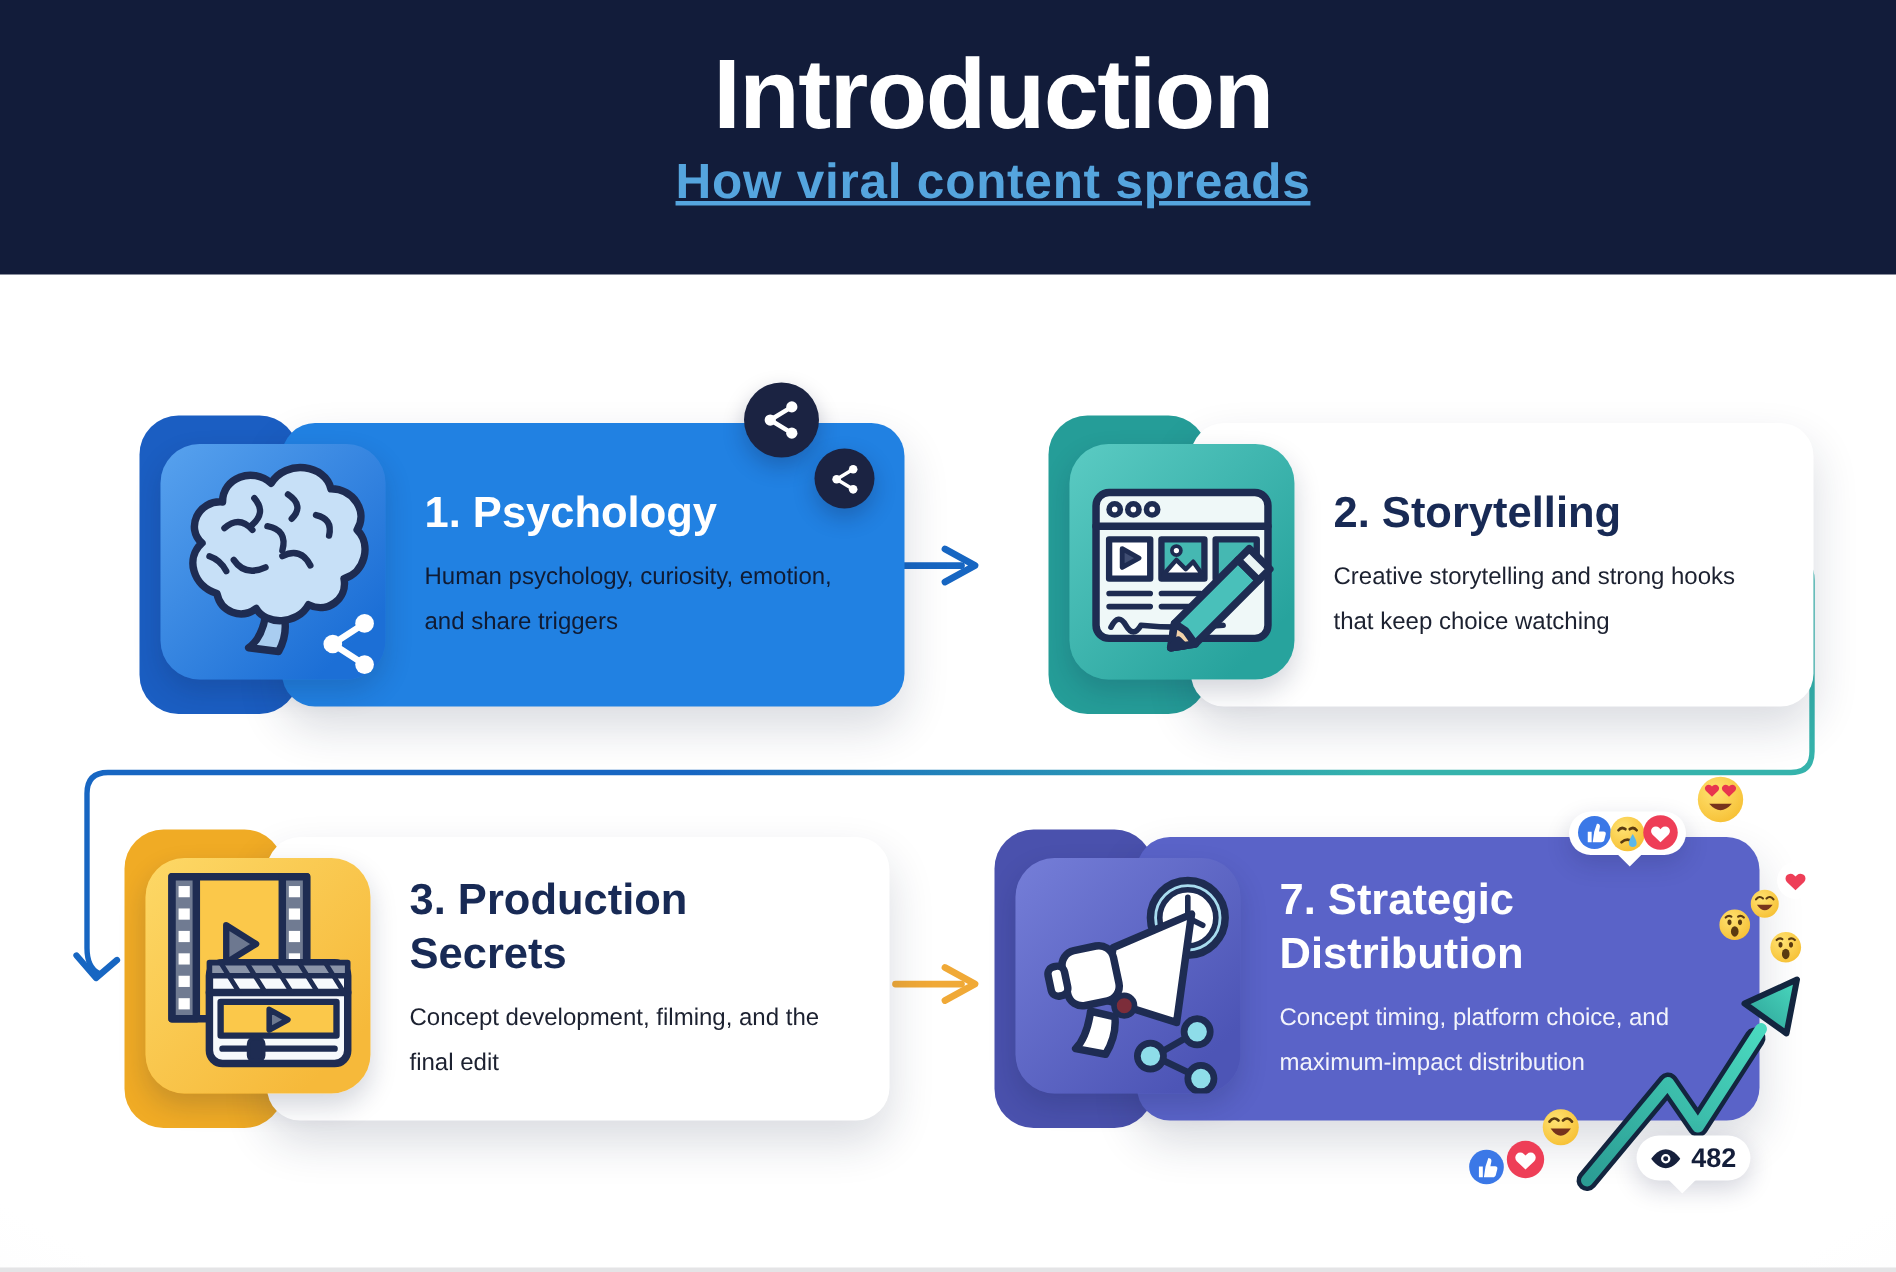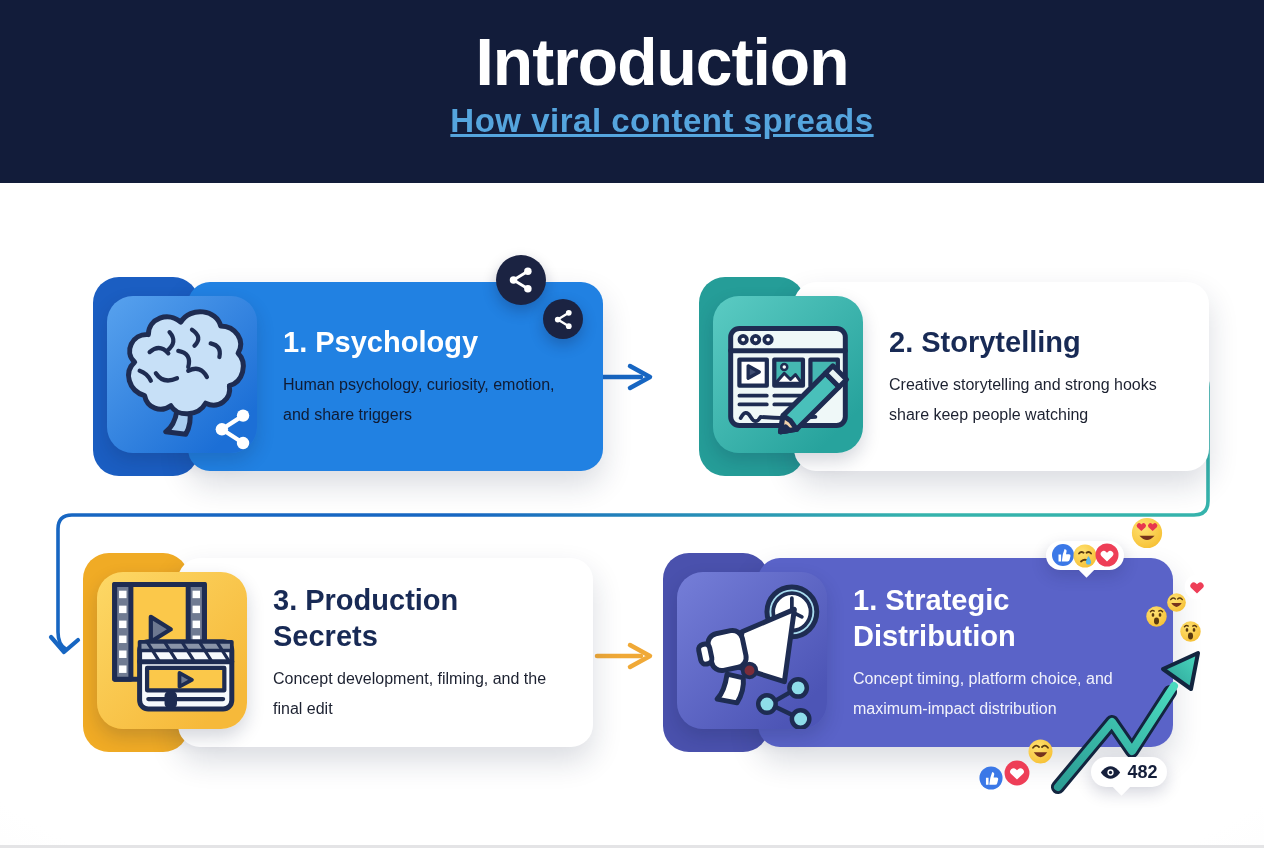--- a/index.html
+++ b/index.html
@@ -162,21 +162,21 @@
           <path d="M22 98 q4 -8 8 -1 t8 0 q20 2 44 0" fill="none" stroke-width="3"></path>
           <path d="M56 96 L90 62 l11 11 -34 34 -13 2 z" fill="#49c0ba"></path>
           <path d="M56 96 l-2 13 13 -2 -5 -7 z" fill="#f3d2a9"></path>
           <path d="M55 108 l-1 1 7 -1 -3 -3 z" fill="#1e2c52"></path>
           <path d="M90 62 l11 11 6 -6 -11 -11 z" fill="#e9f4f5"></path>
         </g>
       </svg>
     </div>
     <div class="txt">
       <h2 class="title">2. Storytelling</h2>
-      <p class="desc">Creative storytelling and strong hooks share keep people watching</p>
+      <p class="desc">Creative storytelling and strong hooks that keep choice watching</p>
     </div>
   </section>
 
   <section class="card card3" style="left:83px;top:551px;">
     <div class="back-tile"></div>
     <div class="main-card"></div>
     <div class="icon-tile">
       <svg width="150" height="157" viewBox="0 0 120 126">
         <g stroke="#1e2c52" stroke-width="4" stroke-linejoin="round" stroke-linecap="round">
           <rect x="14" y="10" width="72" height="76" fill="#fbc84a"></rect>
@@ -235,21 +235,21 @@
           <g fill="#8edde9" stroke-width="3.6">
             <path d="M74 106 L95 94 M74 106 L97 117" fill="none"></path>
             <circle cx="72" cy="106" r="7"></circle>
               <circle cx="97" cy="93" r="7"></circle>
               <circle cx="99" cy="118" r="7"></circle>
           </g>
         </g>
       </svg>
     </div>
     <div class="txt">
-      <h2 class="title">1. Strategic Distribution</h2>
+      <h2 class="title">7. Strategic Distribution</h2>
       <p class="desc">Concept timing, platform choice, and maximum-impact distribution</p>
     </div>
   </section>
 
   <div class="share-circle" style="left:496px;top:255px;width:50px;height:50px;">
     <svg width="30" height="30" viewBox="0 0 24 24" fill="#ffffff">
       <circle cx="17.5" cy="5" r="3"></circle>
         <circle cx="17.5" cy="19" r="3"></circle>
         <circle cx="6" cy="12" r="3"></circle>
       <path d="M6 12 L17.5 5 M6 12 L17.5 19" stroke="#ffffff" stroke-width="2.4" fill="none"></path>

